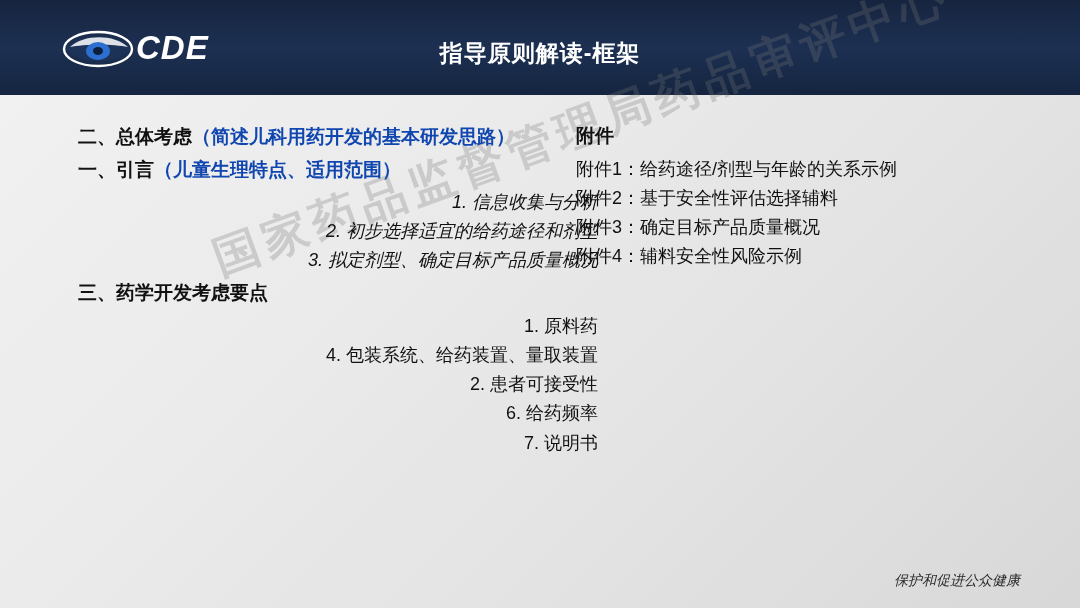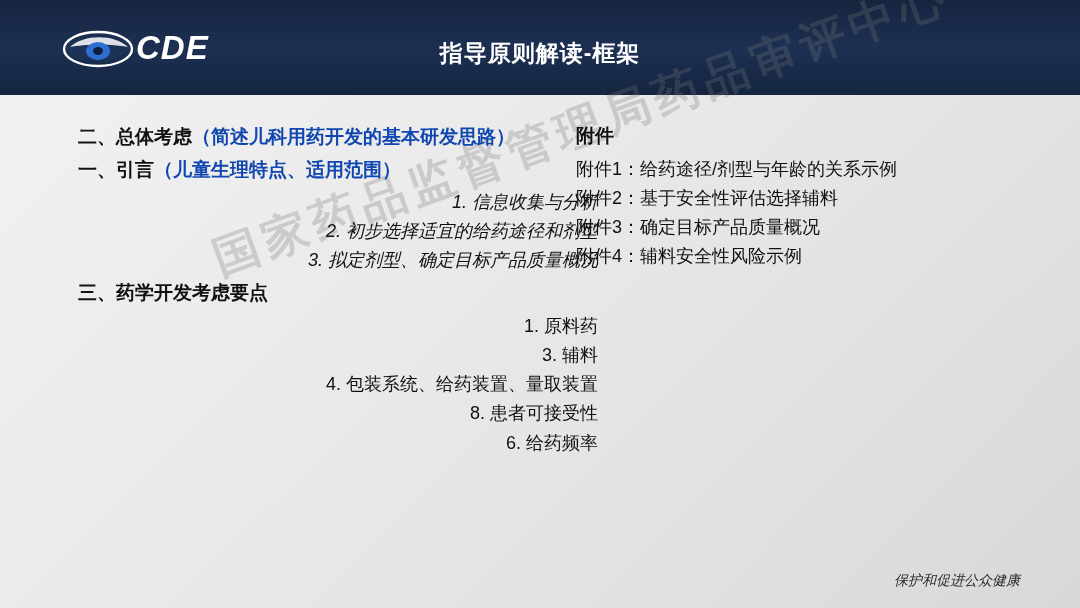--- a/index.html
+++ b/index.html
@@ -176,24 +176,24 @@
       <div class="l2 italic">1. 信息收集与分析</div>
       <div class="l2 italic">2. 初步选择适宜的给药途径和剂型</div>
       <div class="l2 italic">3. 拟定剂型、确定目标产品质量概况</div>
 
       <div class="gap-sm"></div>
 
       <div class="l1">
         <span>三、药学开发考虑要点</span>
       </div>
       <div class="l2">1. 原料药</div>
-      <div class="l2">3. 辅料</div>
       <div class="l2">4. 包装系统、给药装置、量取装置</div>
-      <div class="l2">8. 患者可接受性</div>
+      <div class="l2">2. 患者可接受性</div>
       <div class="l2">6. 给药频率</div>
+      <div class="l2">7. 说明书</div>
 
     </div>
 
     <div class="col-right">
       <div class="right-title">附件</div>
       <div class="right-item">附件1：给药途径/剂型与年龄的关系示例</div>
       <div class="right-item">附件2：基于安全性评估选择辅料</div>
       <div class="right-item">附件3：确定目标产品质量概况</div>
       <div class="right-item">附件4：辅料安全性风险示例</div>
     </div>

